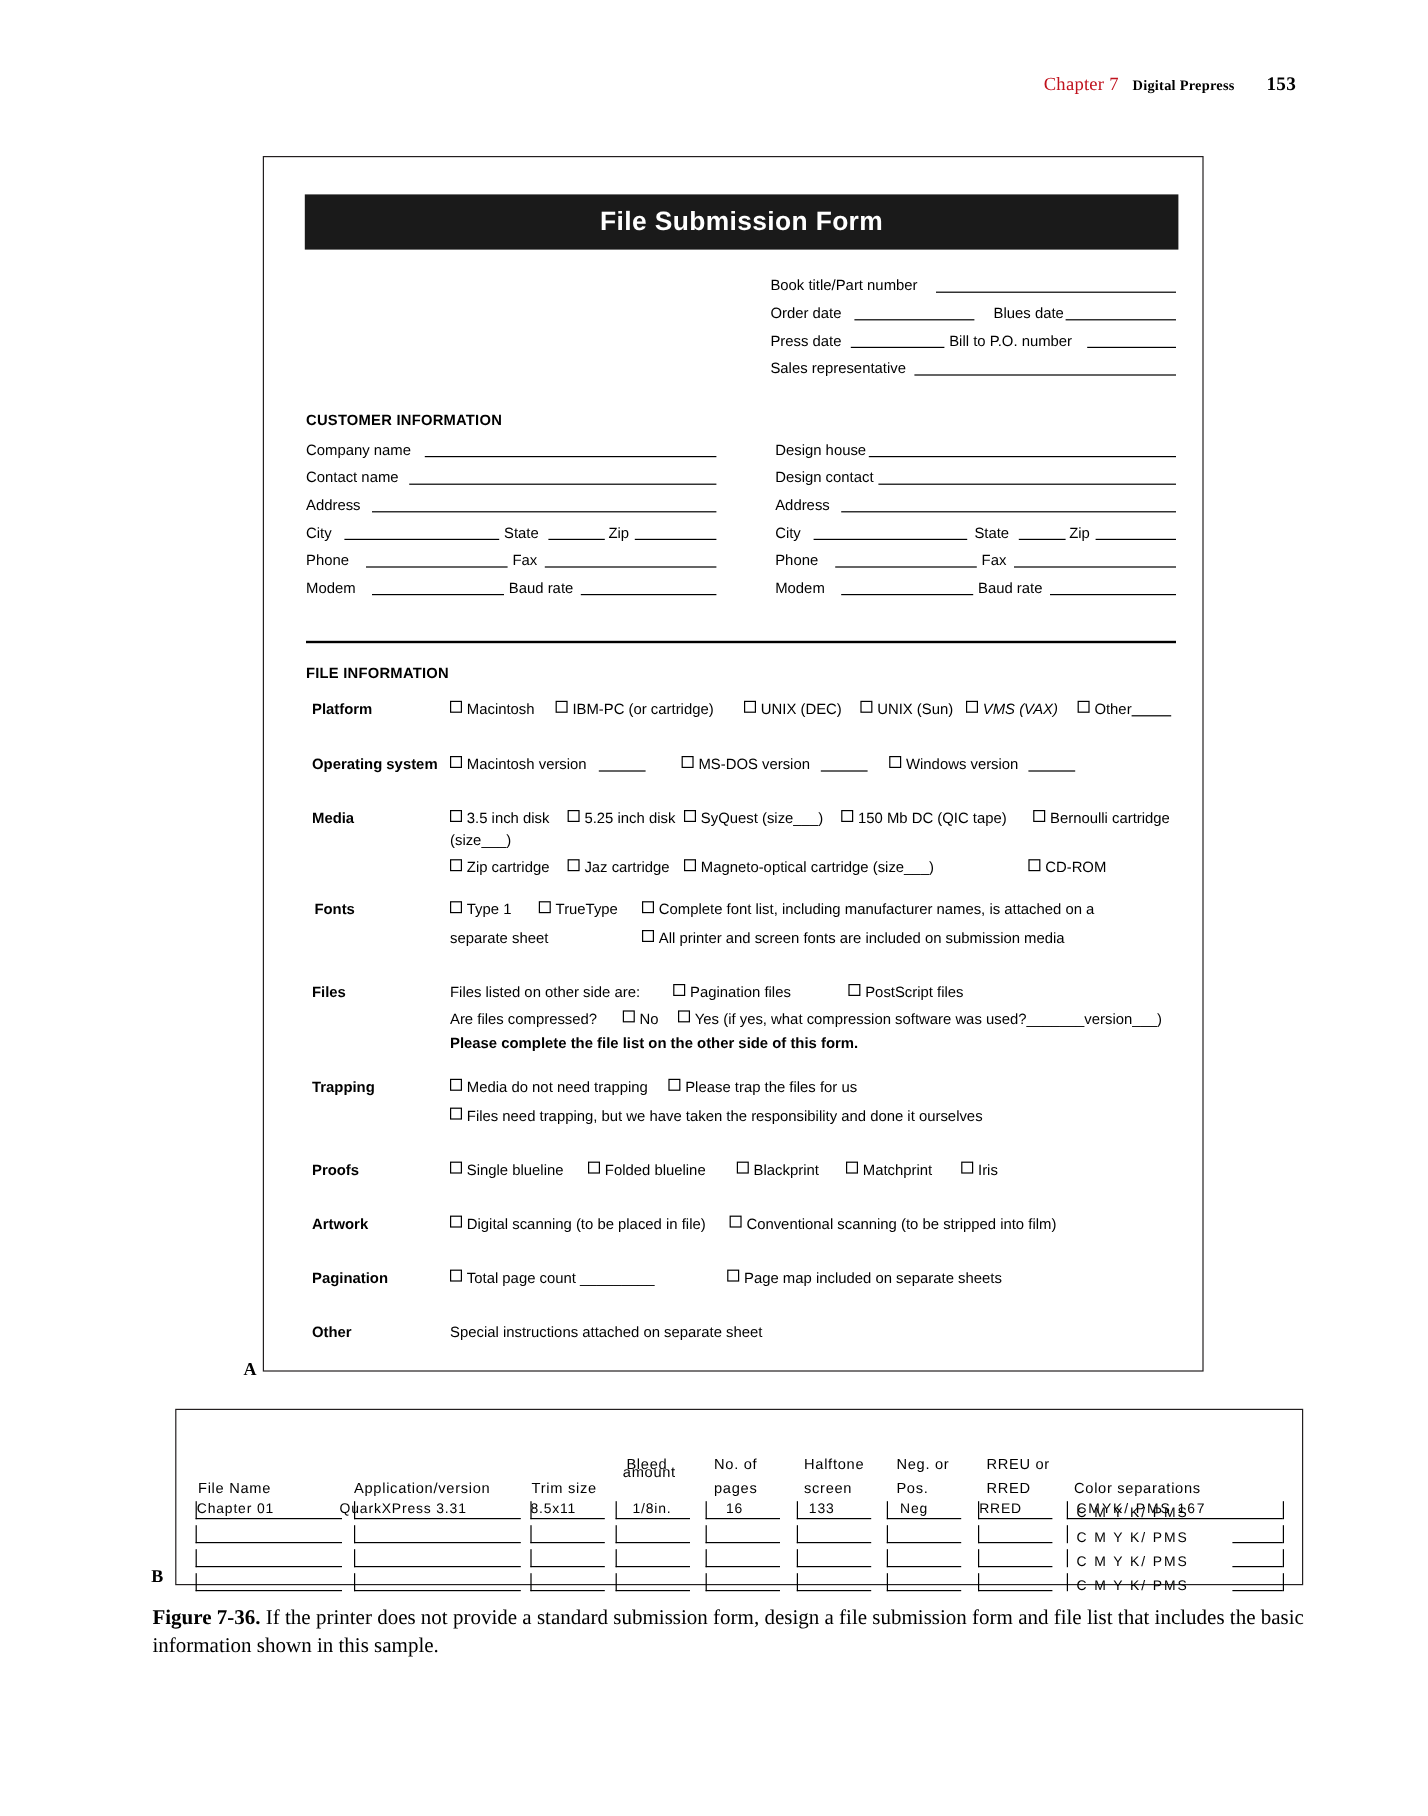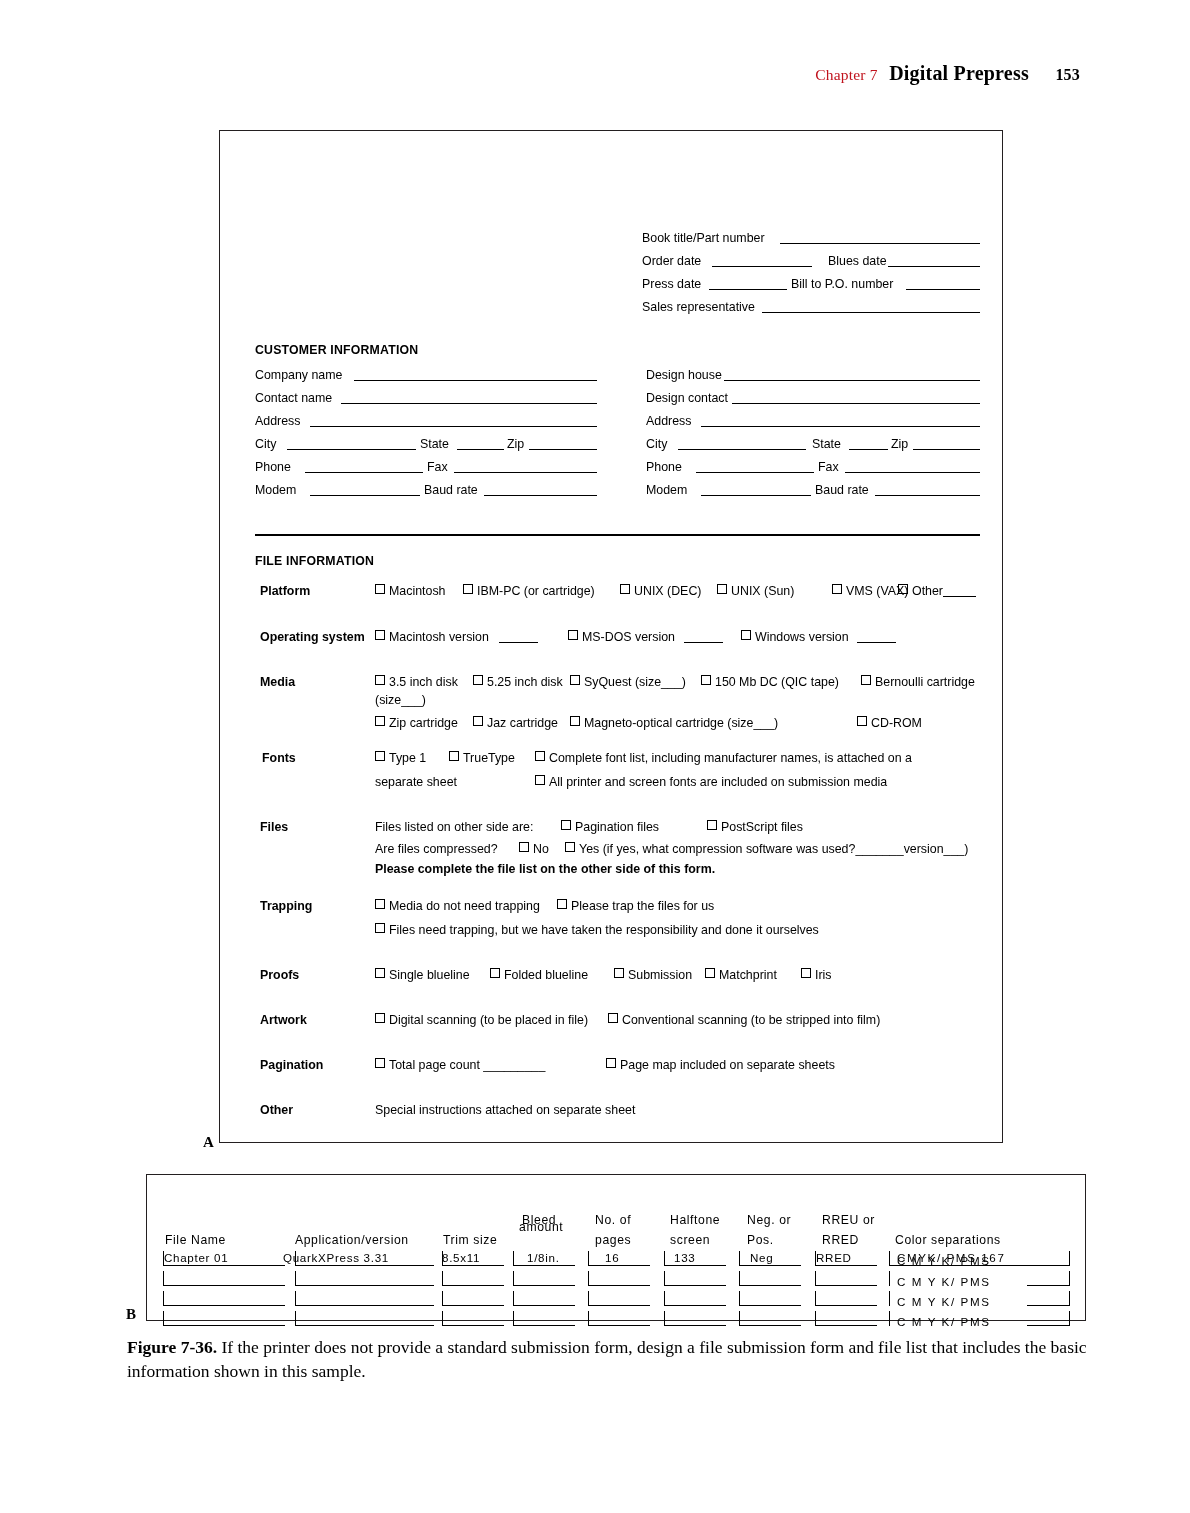--- a/index.html
+++ b/index.html
@@ -26,21 +26,21 @@
     white-space: nowrap;
   }
   .runhead .chapter {
     color: #c0121d;
     font-family: "Liberation Serif", serif;
     font-size: 15.5px;
   }
   .runhead .chaptitle {
     font-family: "Liberation Serif", serif;
     font-weight: bold;
-    font-size: 20px;
+    font-size: 12px;
     margin-left: 7px;
   }
   .runhead .pagenum {
     font-family: "Liberation Serif", serif;
     font-weight: bold;
     font-size: 16px;
     margin-left: 22px;
   }
 
   
@@ -169,20 +169,21 @@
 <body>
 
 <div class="runhead">
   <span class="chapter">Chapter 7</span>
   <span class="chaptitle">Digital Prepress</span>
   <span class="pagenum">153</span>
 </div>
 
 <div class="formbox">
 
+  <div class="form-title-bar">File Submission Form</div>
 
   <div class="t" style="left:422px; top:101px;">Book title/Part number</div>
   <div class="rule" style="left:560px; top:112px; width:200px;"></div>
 
   <div class="t" style="left:422px; top:124px;">Order date</div>
   <div class="rule" style="left:492px; top:135px; width:100px;"></div>
   <div class="t" style="left:596px; top:124px;margin-left:12px;">Blues date</div>
   <div class="rule" style="left:668px; top:135px; width:92px;"></div>
 
   <div class="t" style="left:422px; top:147px;">Press date</div>
@@ -245,21 +246,21 @@
 
   <div class="thickrule" style="left:35px; top:403px; width:725px;"></div>
 
   <div class="t sec" style="left:35px; top:424px;">FILE INFORMATION</div>
 
   <div class="t b" style="left:40px; top:454px;">Platform</div>
   <div class="t" style="left:155px; top:454px;"><span class="cb"></span><span>Macintosh</span></div>
   <div class="t" style="left:243px; top:454px;"><span class="cb"></span><span>IBM-PC (or cartridge)</span></div>
   <div class="t" style="left:400px; top:454px;"><span class="cb"></span><span>UNIX (DEC)</span></div>
   <div class="t" style="left:497px; top:454px;"><span class="cb"></span><span>UNIX (Sun)</span></div>
-  <div class="t" style="left:612px; top:454px;"><span class="cb"></span><span>VMS (VAX)</span></div>
+  <div class="t" style="left:585px; top:454px;font-style:italic;"><span class="cb"></span><span>VMS (VAX)</span></div>
   <div class="t" style="left:678px; top:454px;"><span class="cb"></span><span>Other</span></div>
   <div class="rule" style="left:723px; top:465px; width:33px;"></div>
 
   <div class="t b" style="left:40px; top:500px;">Operating system</div>
   <div class="t" style="left:155px; top:500px;"><span class="cb"></span><span>Macintosh version</span></div>
   <div class="rule" style="left:279px; top:511px; width:39px;"></div>
   <div class="t" style="left:348px; top:500px;"><span class="cb"></span><span>MS-DOS version</span></div>
   <div class="rule" style="left:464px; top:511px; width:39px;"></div>
   <div class="t" style="left:521px; top:500px;"><span class="cb"></span><span>Windows version</span></div>
   <div class="rule" style="left:637px; top:511px; width:39px;"></div>
@@ -296,21 +297,21 @@
   <div class="t b" style="left:155px; top:732px;">Please complete the file list on the other side of this form.</div>
 
   <div class="t b" style="left:40px; top:769px;">Trapping</div>
   <div class="t" style="left:155px; top:769px;"><span class="cb"></span><span>Media do not need trapping</span></div>
   <div class="t" style="left:337px; top:769px;"><span class="cb"></span><span>Please trap the files for us</span></div>
   <div class="t" style="left:155px; top:793px;"><span class="cb"></span><span>Files need trapping, but we have taken the responsibility and done it ourselves</span></div>
 
   <div class="t b" style="left:40px; top:838px;">Proofs</div>
   <div class="t" style="left:155px; top:838px;"><span class="cb"></span><span>Single blueline</span></div>
   <div class="t" style="left:270px; top:838px;"><span class="cb"></span><span>Folded blueline</span></div>
-  <div class="t" style="left:394px; top:838px;"><span class="cb"></span><span>Submission</span></div>
+  <div class="t" style="left:394px; top:838px;"><span class="cb"></span><span>Blackprint</span></div>
   <div class="t" style="left:485px; top:838px;"><span class="cb"></span><span>Matchprint</span></div>
   <div class="t" style="left:581px; top:838px;"><span class="cb"></span><span>Iris</span></div>
 
   <div class="t b" style="left:40px; top:883px;">Artwork</div>
   <div class="t" style="left:155px; top:883px;"><span class="cb"></span><span>Digital scanning (to be placed in file)</span></div>
   <div class="t" style="left:388px; top:883px;"><span class="cb"></span><span>Conventional scanning (to be stripped into film)</span></div>
 
   <div class="t b" style="left:40px; top:928px;">Pagination</div>
   <div class="t" style="left:155px; top:928px;"><span class="cb"></span><span>Total page count _________</span></div>
   <div class="t" style="left:386px; top:928px;"><span class="cb"></span><span>Page map included on separate sheets</span></div>

